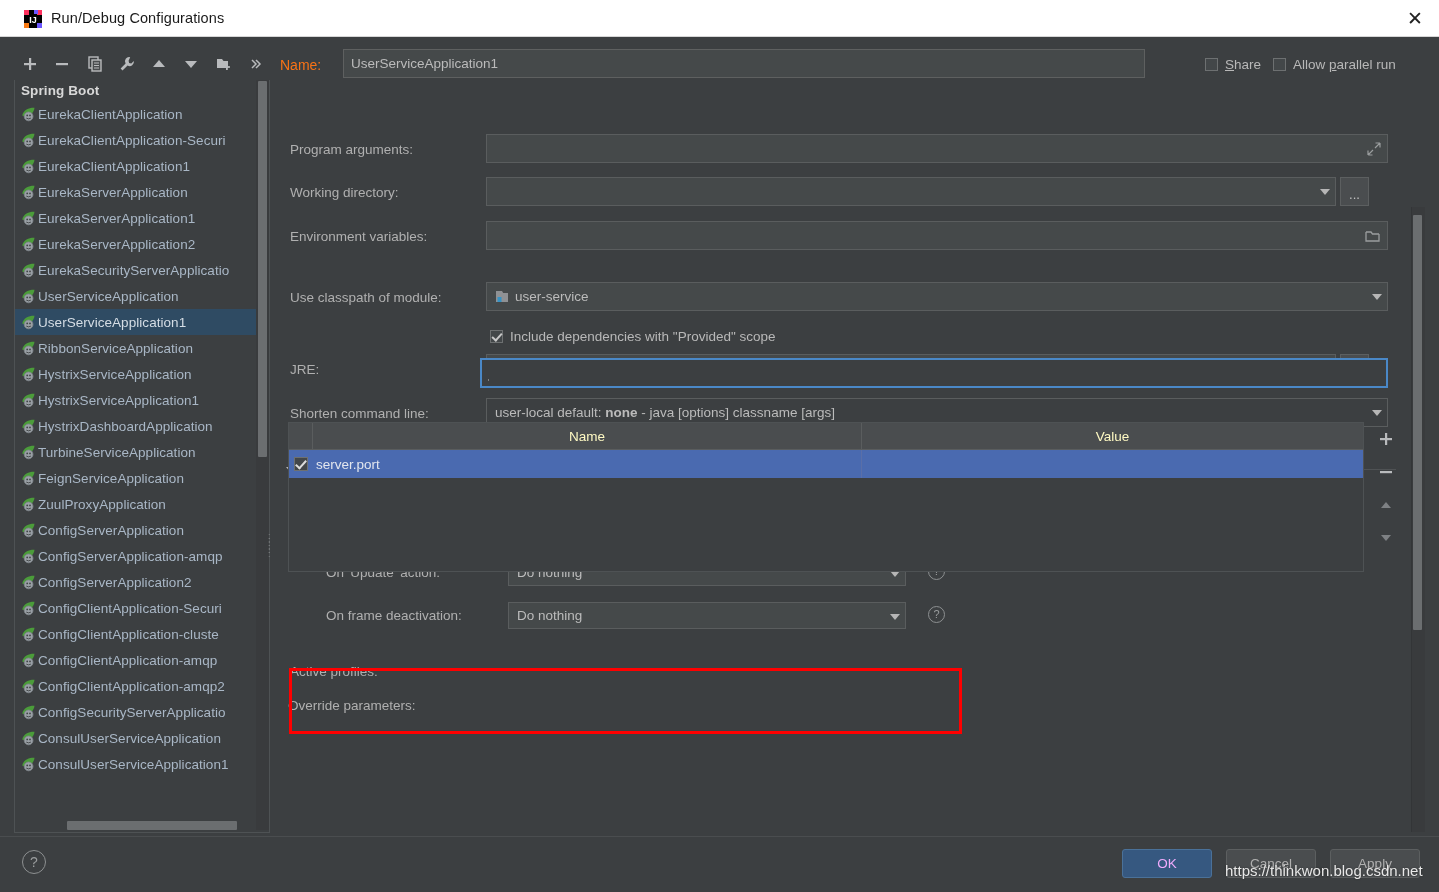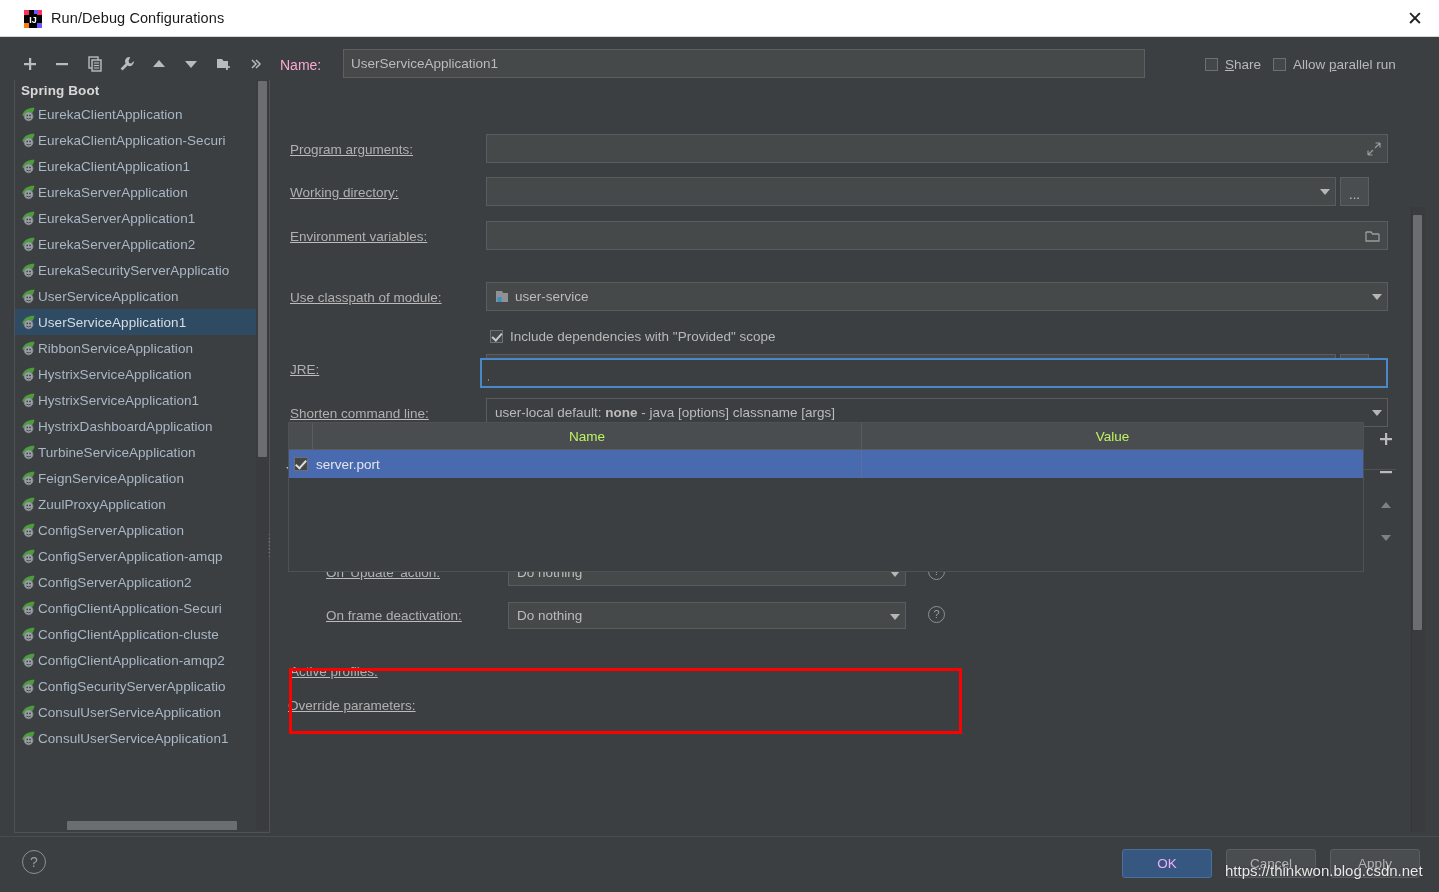--- a/index.html
+++ b/index.html
@@ -73,21 +73,21 @@
     position:absolute;right:-5px;top:455px;width:6px;height:22px;
     color:#7a7d7f;font-size:9px;line-height:4px;letter-spacing:0;
   }
 
   
   .right{
     position:absolute;left:280px;top:46px;width:1159px;height:790px;
   }
 
   .name-row{position:absolute;left:0;top:0;width:1159px;height:38px;display:flex;align-items:center;}
-  .name-label{width:55px;color:#f9a8d4;font-size:14px;}
+  .name-label{width:55px;color:#f97316;font-size:14px;}
   .txtfield{
     background:#45494a;border:1px solid #5e6060;color:#bbbbbb;
     font-size:13.5px;padding:0 7px;box-sizing:border-box;outline:none;
     font-family:"Liberation Sans",sans-serif;
   }
   #name-input{position:absolute;left:63px;top:3px;width:802px;height:29px;}
 
   .cb{
     width:13px;height:13px;border:1px solid #6d7071;background:#434749;
     box-sizing:border-box;position:relative;flex:none;display:inline-block;
@@ -99,21 +99,21 @@
   }
   .cb-wrap{display:flex;align-items:center;gap:7px;cursor:pointer;}
   .cb-wrap .t{color:#b8b8b8;font-size:13.5px;}
   .u{text-decoration:underline;}
 
   #share-cb{position:absolute;left:912px;top:11px;padding-left:13px;}
   #parallel-cb{position:absolute;left:993px;top:11px;}
 
   
   .form{position:absolute;left:0;top:44px;width:1126px;height:746px;overflow:hidden;}
-  .frow{position:absolute;display:flex;align-items:flex-end;text-decoration:underline;}
+  .frow{position:absolute;display:flex;align-items:flex-end;}
   .flabel{color:#b0b0b0;font-size:13.5px;white-space:nowrap;}
   .fctl{
     position:absolute;background:#45494a;border:1px solid #5a5d5e;height:29px;
     box-sizing:border-box;display:flex;align-items:center;color:#bbbbbb;
     font-size:13.5px;padding-left:8px;
   }
   .fctl.flat{background:#3c3f41;}
   .arrow-btn{
     position:absolute;right:0;top:0;width:20px;height:27px;
     display:flex;align-items:center;justify-content:center;cursor:pointer;
@@ -172,21 +172,21 @@
     content:"";position:absolute;left:6px;top:19px;width:1px;height:2px;background:#808080;
   }
 
   
   .tbl-wrap{
     position:absolute;left:8px;top:332px;width:1076px;height:150px;
     border:1px solid #4e5254;box-sizing:border-box;background:#3c3f41;
   }
   .tbl-head{display:flex;height:26px;background:#4a4d4f;border-bottom:1px solid #5a5d5e;}
   .th{
-    color:#bef264;font-size:13.5px;display:flex;align-items:center;justify-content:center;
+    color:#fef9c3;font-size:13.5px;display:flex;align-items:center;justify-content:center;
     border-right:1px solid #5a5d5e;box-sizing:border-box;height:26px;
   }
   .th.sp{width:24px;}
   .th.nm{width:549px;}
   .th.vl{flex:1;border-right:none;}
   .tr{display:flex;height:28px;background:#4a6ab0;align-items:center;}
   .td{
     display:flex;align-items:center;height:28px;box-sizing:border-box;
     color:#e2e6ee;font-size:13.5px;
   }
@@ -531,20 +531,30 @@
           <span class="lbl">ConfigClientApplication-cluste</span>
         </div>
         <div class="sb-item">
           <span class="leaf-icon"><svg width="16" height="16" viewBox="0 0 16 16">
               <path d="M1.2 9.5 C2.5 3.5 8.5 1.5 13.5 1.8 C12.8 7.5 8.5 10.5 3.5 10.2 Z" fill="#4b9c3a"></path>
               <circle cx="7.6" cy="10.4" r="4.4" fill="#9aa0a6" stroke="#7d8489" stroke-width="0.8"></circle>
               <circle cx="6.2" cy="9.4" r="0.85" fill="#3c3f41"></circle>
               <circle cx="9.0" cy="9.4" r="0.85" fill="#3c3f41"></circle>
               <path d="M5.3 12.1 q2.3 1.6 4.6 0" stroke="#3c3f41" stroke-width="0.9" fill="none"></path>
             </svg></span>
+          <span class="lbl">ConfigClientApplication-amqp</span>
+        </div>
+        <div class="sb-item">
+          <span class="leaf-icon"><svg width="16" height="16" viewBox="0 0 16 16">
+              <path d="M1.2 9.5 C2.5 3.5 8.5 1.5 13.5 1.8 C12.8 7.5 8.5 10.5 3.5 10.2 Z" fill="#4b9c3a"></path>
+              <circle cx="7.6" cy="10.4" r="4.4" fill="#9aa0a6" stroke="#7d8489" stroke-width="0.8"></circle>
+              <circle cx="6.2" cy="9.4" r="0.85" fill="#3c3f41"></circle>
+              <circle cx="9.0" cy="9.4" r="0.85" fill="#3c3f41"></circle>
+              <path d="M5.3 12.1 q2.3 1.6 4.6 0" stroke="#3c3f41" stroke-width="0.9" fill="none"></path>
+            </svg></span>
           <span class="lbl">ConfigClientApplication-amqp2</span>
         </div>
         <div class="sb-item">
           <span class="leaf-icon"><svg width="16" height="16" viewBox="0 0 16 16">
               <path d="M1.2 9.5 C2.5 3.5 8.5 1.5 13.5 1.8 C12.8 7.5 8.5 10.5 3.5 10.2 Z" fill="#4b9c3a"></path>
               <circle cx="7.6" cy="10.4" r="4.4" fill="#9aa0a6" stroke="#7d8489" stroke-width="0.8"></circle>
               <circle cx="6.2" cy="9.4" r="0.85" fill="#3c3f41"></circle>
               <circle cx="9.0" cy="9.4" r="0.85" fill="#3c3f41"></circle>
               <path d="M5.3 12.1 q2.3 1.6 4.6 0" stroke="#3c3f41" stroke-width="0.9" fill="none"></path>
             </svg></span>

